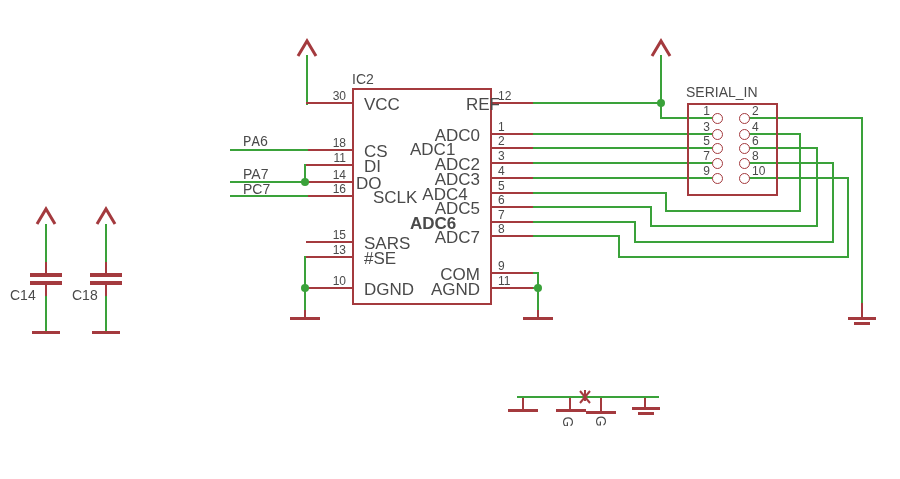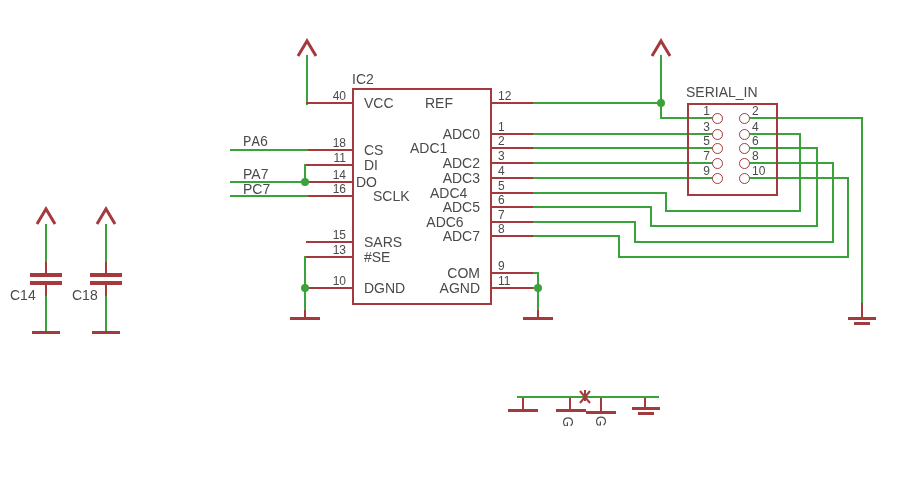--- a/index.html
+++ b/index.html
@@ -16,21 +16,21 @@
   .sh{position:absolute;height:2px;background:var(--sym);}    
   .sv{position:absolute;width:2px;background:var(--sym);}     
   .bar{position:absolute;height:3px;background:var(--sym);}   
   .plate{position:absolute;height:4px;background:var(--sym);} 
   .dot{position:absolute;width:8px;height:8px;border-radius:50%;background:var(--wire);}
   .box{position:absolute;border:2px solid var(--sym);box-sizing:border-box;background:transparent;}
   .pincircle{position:absolute;width:11px;height:11px;border:1.5px solid var(--sym);
              border-radius:50%;box-sizing:border-box;background:var(--bg);}
   .t{position:absolute;white-space:nowrap;line-height:1.1;}
   .ref{font-size:14px;}
-  .pname{font-size:14px;}
+  .pname{font-size:17px;}
   .pnum{font-size:12px;}
   .net{font-size:14px;}
   .rot90{transform:rotate(90deg);}
   svg{position:absolute;overflow:visible;}
 </style>
 </head>
 <body>
 
 <div class="canvas">
 
@@ -49,21 +49,21 @@
 
   <div class="sh" style="left:306px;top:102px;width:46px;"></div>
   <div class="sh" style="left:306px;top:149px;width:46px;"></div>
   <div class="sh" style="left:306px;top:164px;width:46px;"></div>
   <div class="sh" style="left:306px;top:181px;width:46px;"></div>
   <div class="sh" style="left:306px;top:195px;width:46px;"></div>
   <div class="sh" style="left:306px;top:241px;width:46px;"></div>
   <div class="sh" style="left:306px;top:256px;width:46px;"></div>
   <div class="sh" style="left:306px;top:287px;width:46px;"></div>
 
-  <div class="t pnum" style="left:314px;top:90px;width:32px;text-align:right;">40</div>
+  <div class="t pnum" style="left:314px;top:90px;width:32px;text-align:right;">30</div>
   <div class="t pnum" style="left:314px;top:137px;width:32px;text-align:right;">18</div>
   <div class="t pnum" style="left:314px;top:152px;width:32px;text-align:right;">11</div>
   <div class="t pnum" style="left:314px;top:169px;width:32px;text-align:right;">14</div>
   <div class="t pnum" style="left:314px;top:183px;width:32px;text-align:right;">16</div>
   <div class="t pnum" style="left:314px;top:229px;width:32px;text-align:right;">15</div>
   <div class="t pnum" style="left:314px;top:244px;width:32px;text-align:right;">13</div>
   <div class="t pnum" style="left:314px;top:275px;width:32px;text-align:right;">10</div>
 
   <div class="t pname" style="left:364px;top:96px;">VCC</div>
   <div class="t pname" style="left:364px;top:143px;">CS</div>
@@ -91,28 +91,28 @@
   <div class="t pnum" style="left:498px;top:135px;">2</div>
   <div class="t pnum" style="left:498px;top:150px;">3</div>
   <div class="t pnum" style="left:498px;top:165px;">4</div>
   <div class="t pnum" style="left:498px;top:180px;">5</div>
   <div class="t pnum" style="left:498px;top:194px;">6</div>
   <div class="t pnum" style="left:498px;top:209px;">7</div>
   <div class="t pnum" style="left:498px;top:223px;">8</div>
   <div class="t pnum" style="left:498px;top:260px;">9</div>
   <div class="t pnum" style="left:498px;top:275px;">11</div>
 
-  <div class="t pname" style="left:404px;top:96px;width:70px;text-align:center;">REF</div>
+  <div class="t pname" style="left:430px;top:96px;width:70px;text-align:right;">REF</div>
   <div class="t pname" style="left:410px;top:127px;width:70px;text-align:right;">ADC0</div>
   <div class="t pname" style="left:410px;top:141px;width:70px;">ADC1</div>
   <div class="t pname" style="left:410px;top:156px;width:70px;text-align:right;">ADC2</div>
   <div class="t pname" style="left:410px;top:171px;width:70px;text-align:right;">ADC3</div>
-  <div class="t pname" style="left:430px;top:186px;width:70px;text-align:left;">ADC4</div>
+  <div class="t pname" style="left:410px;top:186px;width:70px;text-align:center;">ADC4</div>
   <div class="t pname" style="left:410px;top:200px;width:70px;text-align:right;">ADC5</div>
-  <div class="t pname" style="left:410px;top:215px;width:70px;text-align:center;">ADC6</div>
+  <div class="t pname" style="left:410px;top:215px;width:70px;text-align:left;font-weight:bold;">ADC6</div>
   <div class="t pname" style="left:410px;top:229px;width:70px;text-align:right;">ADC7</div>
   <div class="t pname" style="left:410px;top:266px;width:70px;text-align:right;">COM</div>
   <div class="t pname" style="left:410px;top:281px;width:70px;text-align:right;">AGND</div>
 
   <div class="t net" style="left:243px;top:135px;font-family:Liberation Mono, monospace;">PA6</div>
   <div class="wh" style="left:230px;top:149px;width:78px;"></div>
 
   <div class="t net" style="left:243px;top:167px;">PA7</div>
   <div class="wh" style="left:230px;top:181px;width:78px;"></div>
   <div class="wv" style="left:304px;top:164px;height:19px;"></div>

